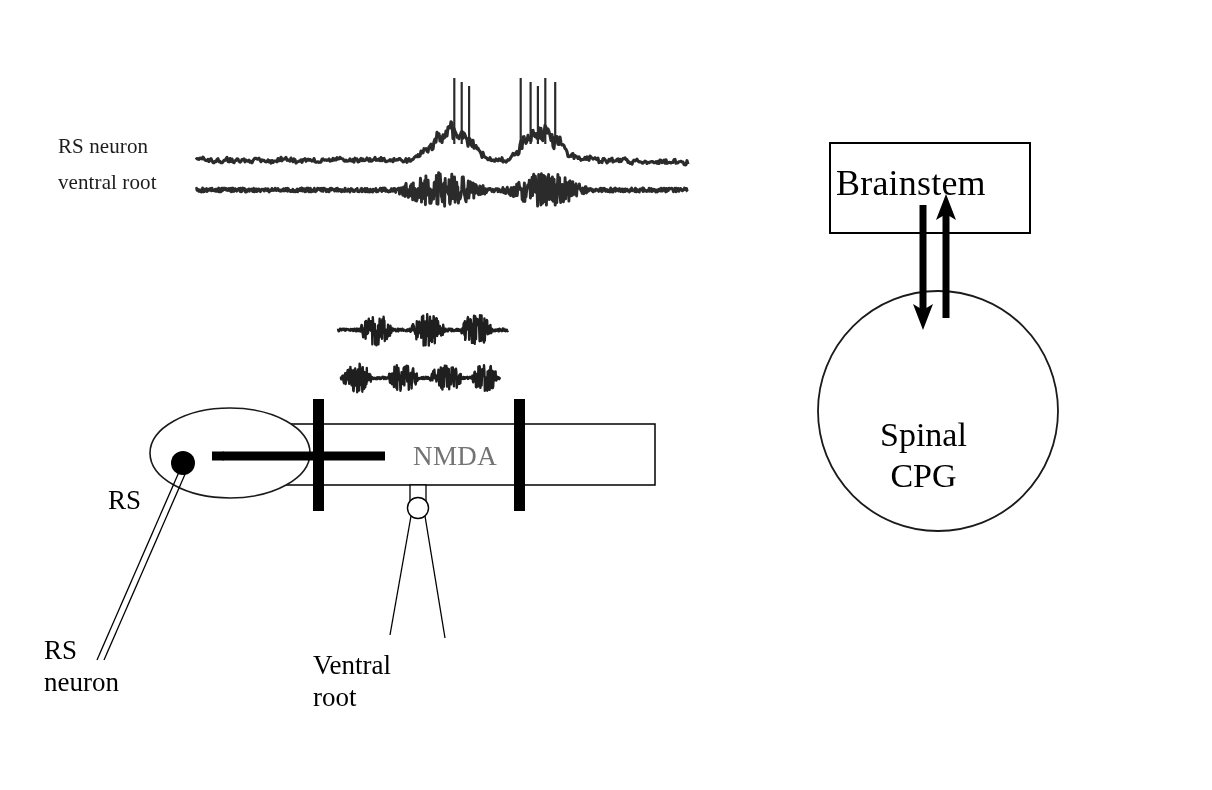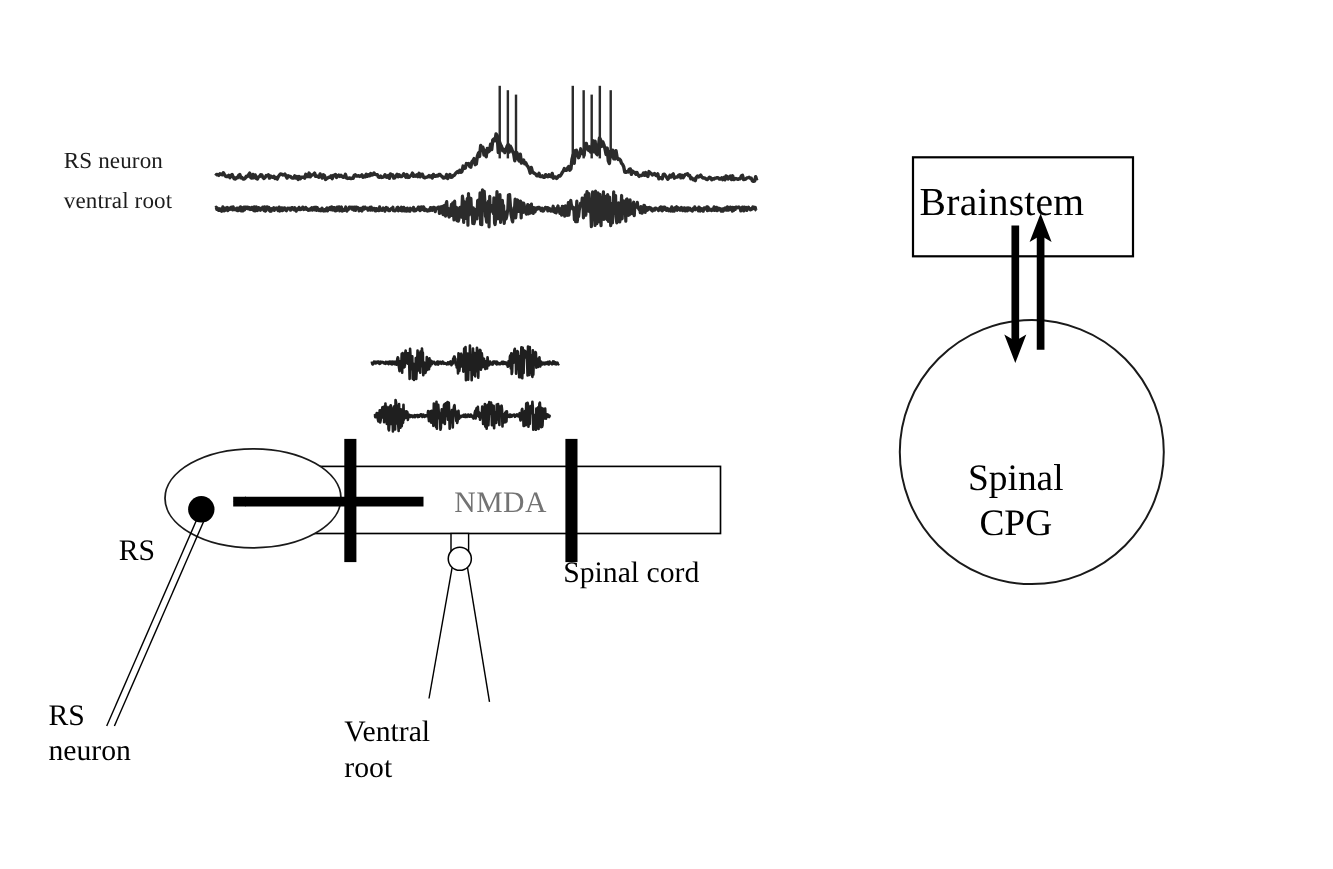--- a/index.html
+++ b/index.html
@@ -161,21 +161,20 @@
     </g>
 
     <g>
       <line x1="946" y1="318" x2="946" y2="212" stroke="#000000" stroke-width="7"></line>
       <path d="M946,194 L936,220 L946,214 L956,220 Z" fill="#000000"></path>
     </g>
   </svg>
 
   <div class="diagram-text" id="text-nmda">NMDA</div>
 
-  <div class="diagram-text" id="text-spinal-cord">Spinal cord</div>
 
   <div class="diagram-text" id="text-rs">RS</div>
 
   <div class="diagram-text" id="text-rs-neuron-2">RS
 neuron</div>
 
   <div class="diagram-text" id="text-ventral-root-2">Ventral
 root</div>
 
   <div class="diagram-text" id="text-brainstem">Brainstem</div>

